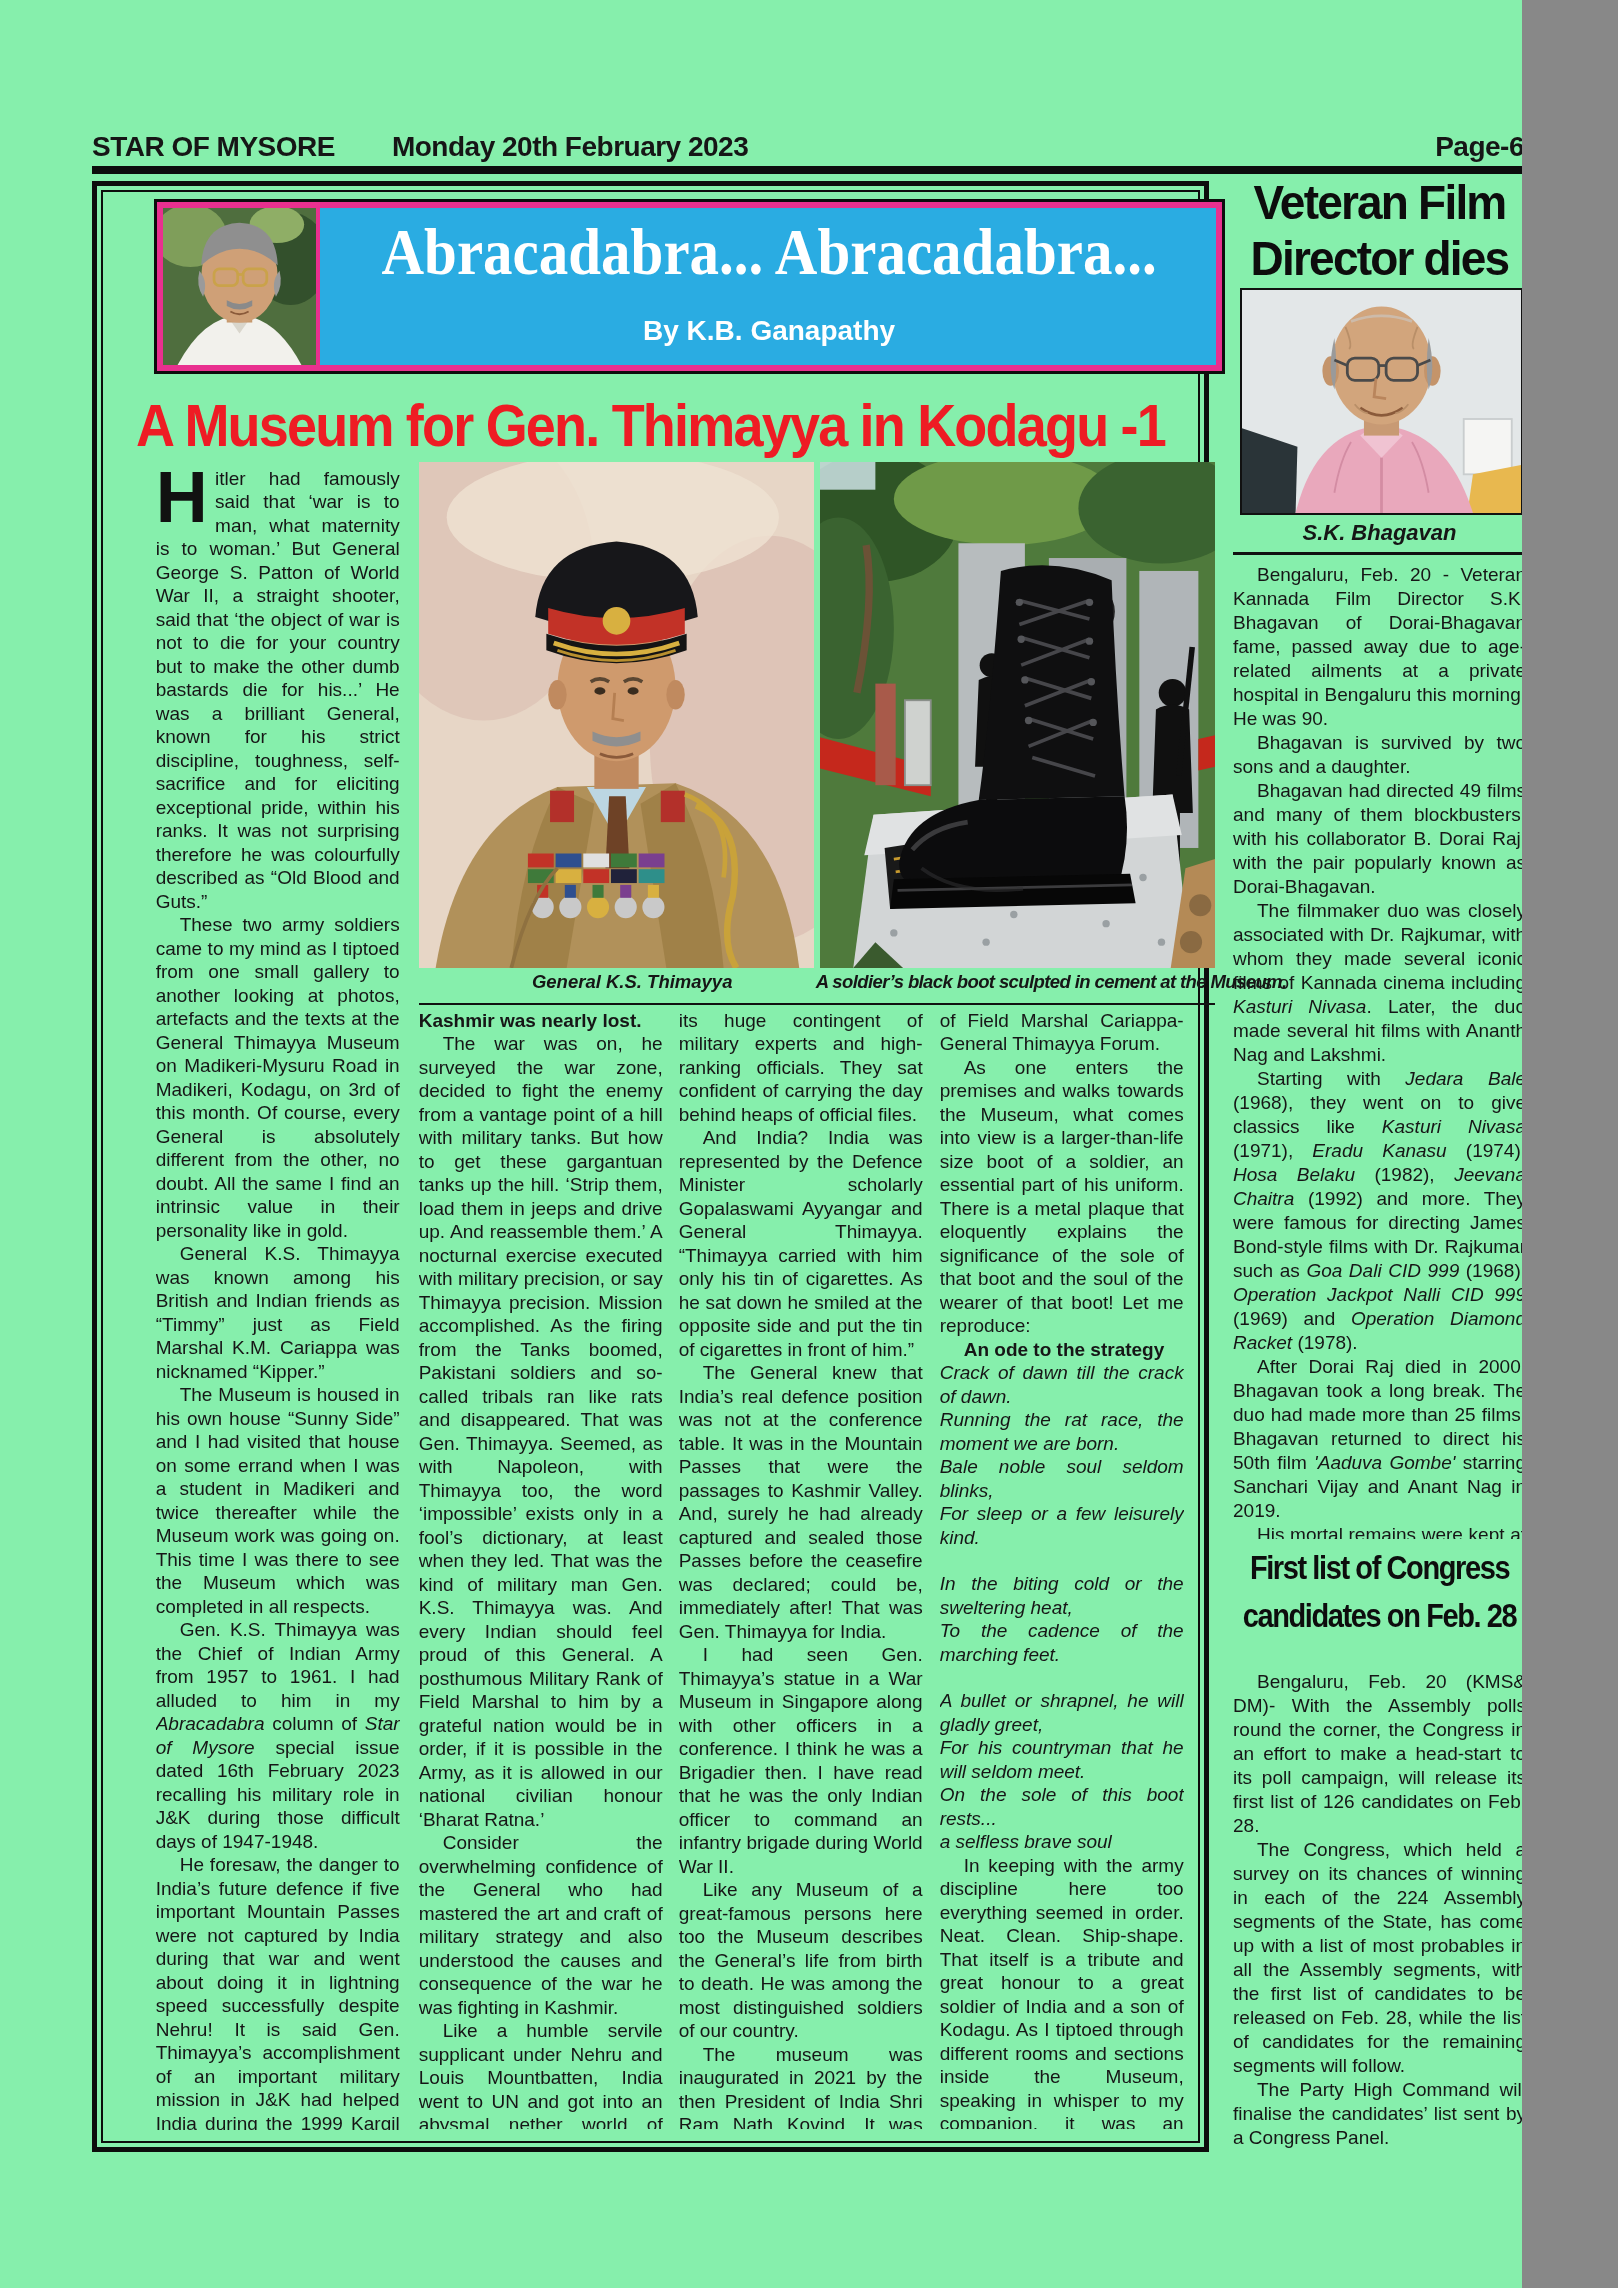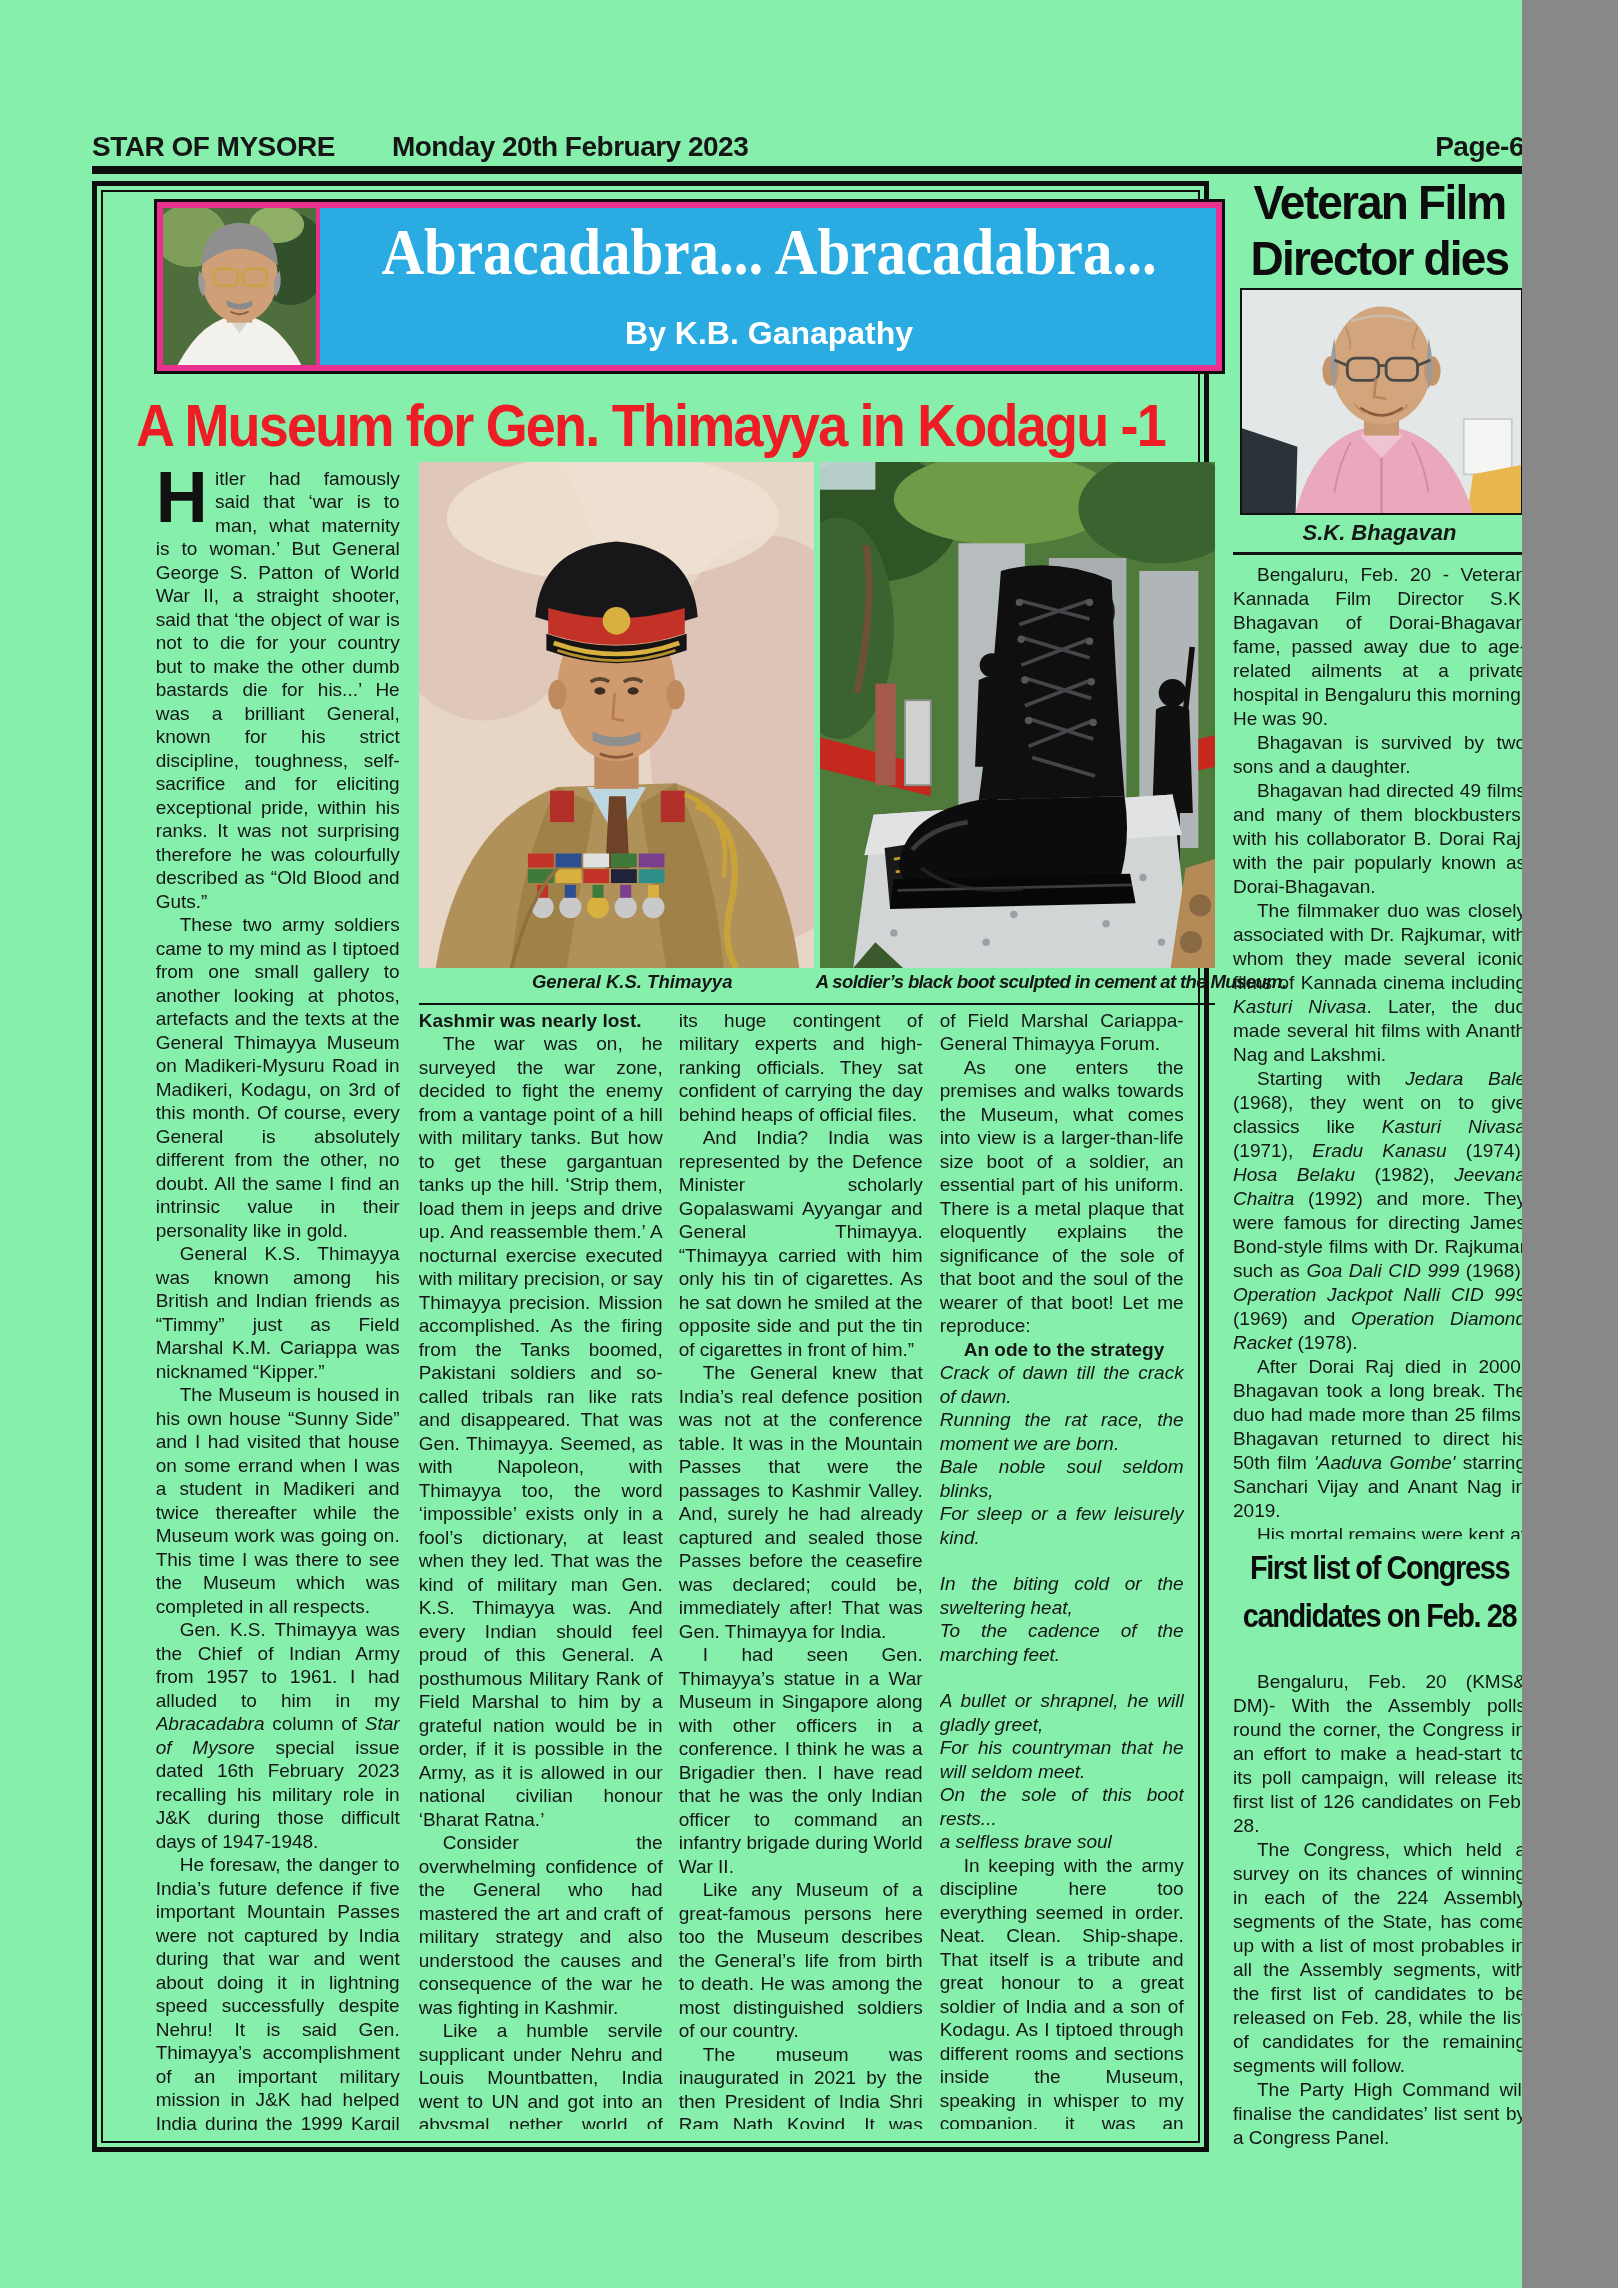--- a/index.html
+++ b/index.html
@@ -22,21 +22,21 @@
   .banner-frame{position:absolute;left:7.4px;top:7.4px;width:1071px;height:175px;
                 border:3.7px solid #0d0d0d;box-sizing:border-box;margin-left:44px;}
   .banner-pink{position:relative;width:100%;height:100%;border:6.5px solid #e9308f;
                background:#2aace2;box-sizing:border-box;}
   .banner-photo{position:absolute;left:0;top:0;width:157px;height:100%;border-right:4.6px solid #e9308f;box-sizing:border-box;}
   .banner-photo svg{display:block;width:100%;height:100%;}
   .banner-title{position:absolute;left:159px;right:0;top:5.5px;text-align:center;
                 font-family:"Liberation Serif",serif;font-weight:bold;font-size:59px;color:#fff;
                 white-space:nowrap;transform:scaleY(1.12);transform-origin:top center;}
   .banner-byline{position:absolute;left:159px;right:0;top:107px;text-align:center;
-                 font-weight:bold;font-size:32px;color:#fff;}
+                 font-weight:bold;font-size:28px;color:#fff;}
 
   
   .main-headline{position:absolute;left:0;right:0;top:199px;text-align:center;
                  font-weight:bold;font-size:54px;color:#ee1c24;letter-spacing:-1.8px;
                  white-space:nowrap;transform:scaleY(1.1);transform-origin:top center;}
 
   
   .images-block{position:absolute;left:316px;top:270px;width:796px;height:546px;}
   .photo{position:absolute;top:0;height:506px;background:#ddd;}
   .photo svg{display:block;width:100%;height:100%;}

